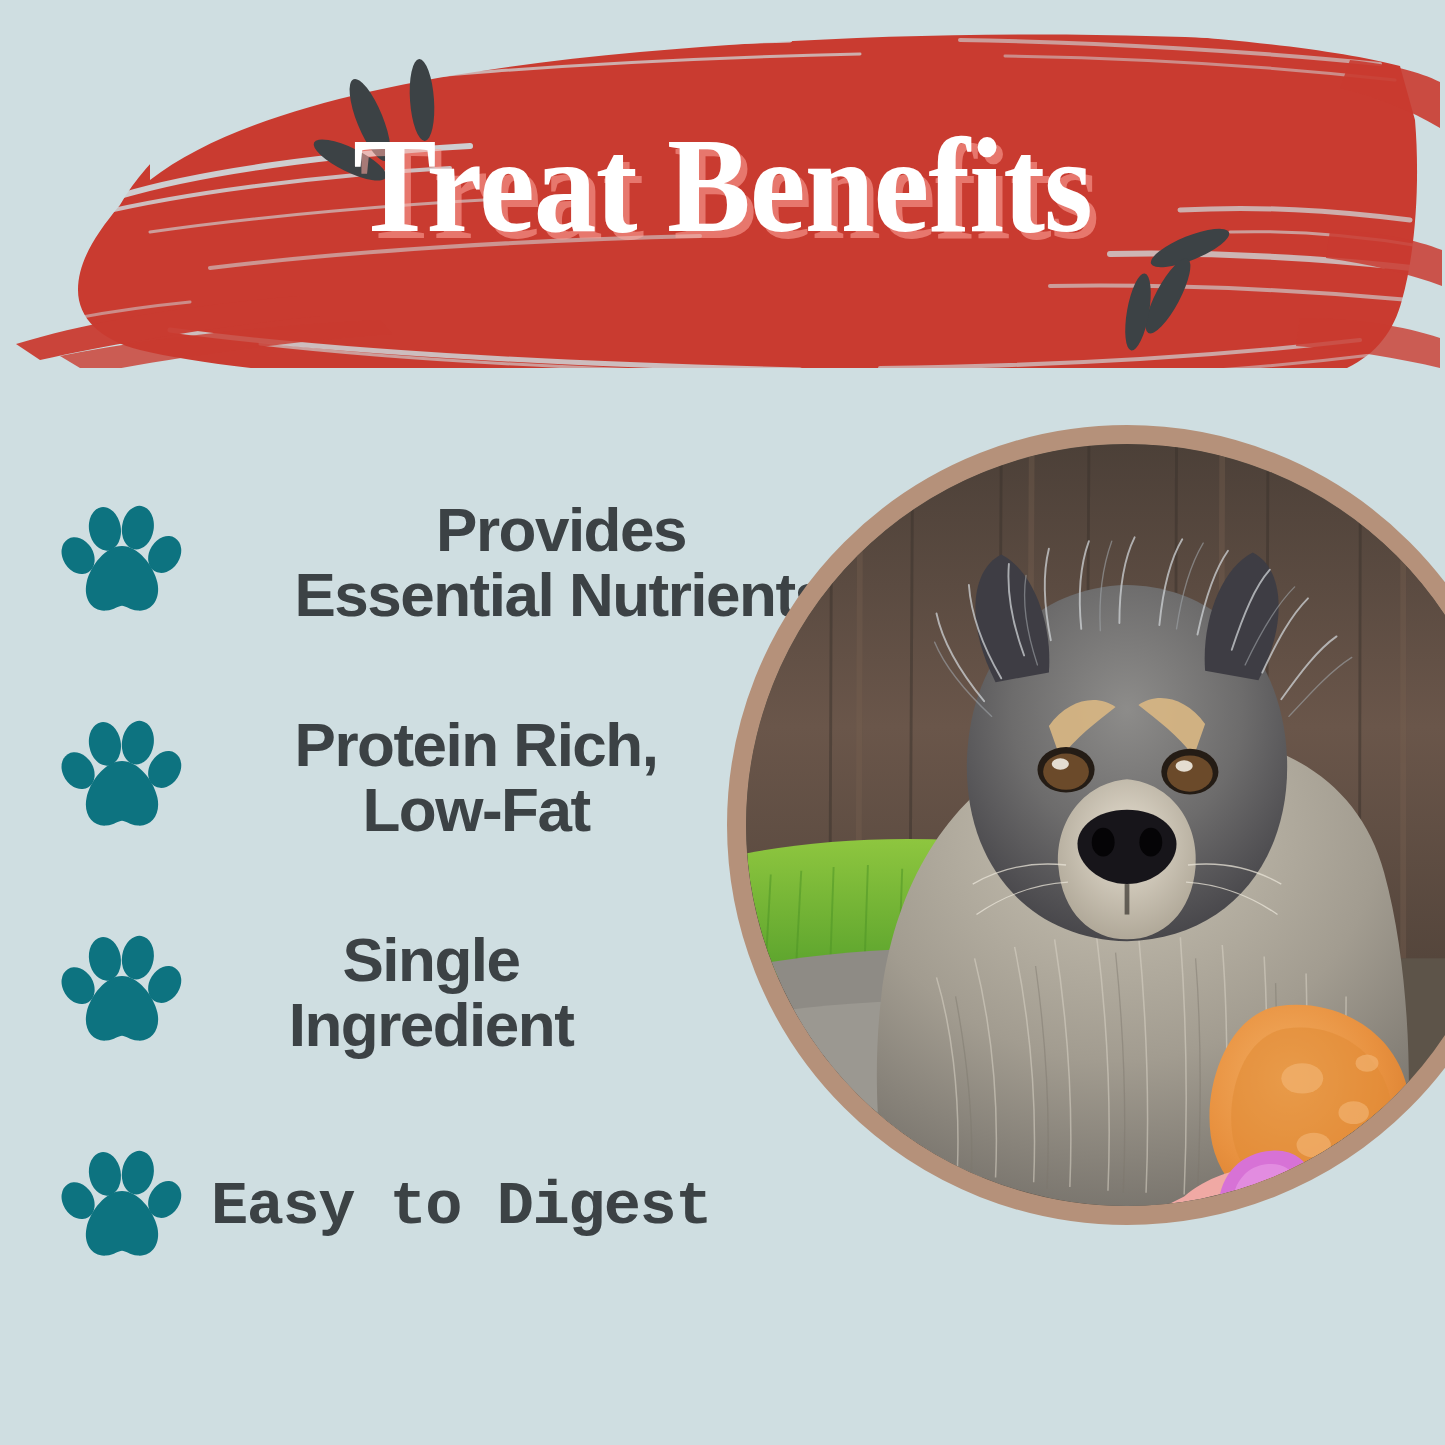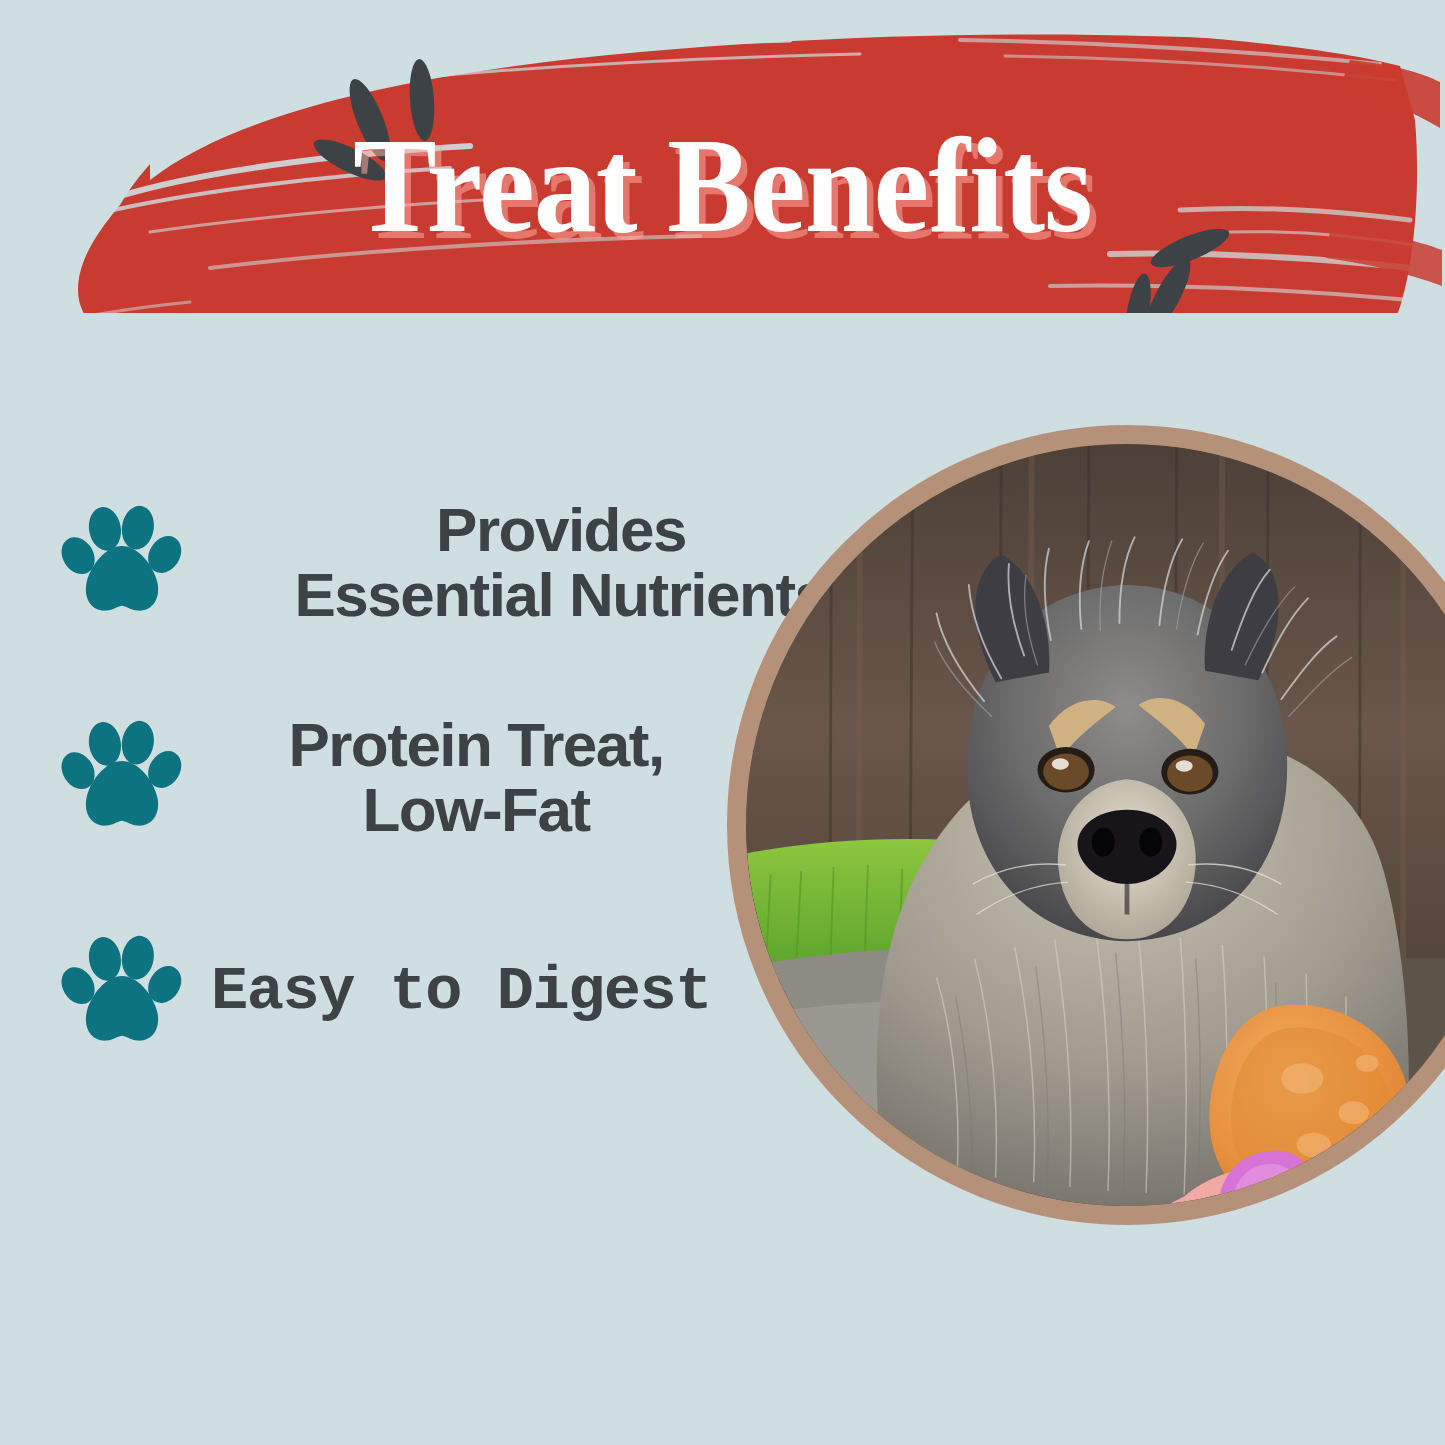--- a/index.html
+++ b/index.html
@@ -6,21 +6,21 @@
   body{
     width:1445px;height:1445px;
     background:#cfdee1;
     font-family:"Liberation Sans",sans-serif;
     overflow:hidden;
     position:relative;
   }
 
   
   .banner{
-    position:absolute;left:0;top:0;width:1445px;height:313px;
+    position:absolute;left:0;top:0;width:1445px;height:368px;
     overflow:hidden;
   }
   .banner svg{position:absolute;left:0;top:0;}
   .banner-title{
     position:absolute;left:0;top:118px;width:1445px;
     text-align:center;
     font-family:"Liberation Serif",serif;
     font-weight:bold;
     font-size:135px;
     line-height:135px;
@@ -187,24 +187,39 @@
       <svg width="122" height="122" viewBox="0 0 100 100" aria-hidden="true">
         <g fill="#0d7380">
           <ellipse cx="36" cy="22" rx="13" ry="18" transform="rotate(-10 36 22)"></ellipse>
           <ellipse cx="63" cy="21" rx="13" ry="18" transform="rotate(9 63 21)"></ellipse>
           <ellipse cx="14" cy="44" rx="12.5" ry="16" transform="rotate(-32 14 44)"></ellipse>
           <ellipse cx="85" cy="43" rx="12.5" ry="16" transform="rotate(32 85 43)"></ellipse>
           <path d="M50 36 C63 36 76 52 79 66 C82 80 74 90 63 89 C56 88.3 53 85 50 85 C47 85 44 88.3 37 89 C26 90 18 80 21 66 C24 52 37 36 50 36 Z"></path>
         </g>
       </svg>
     </span>
-    <span class="benefit-text">Protein Treat,
+    <span class="benefit-text">Protein Rich,
 Low-Fat</span>
   </div>
 
+  <div class="benefit-row r3">
+    <span class="paw-wrap">
+      <svg width="122" height="122" viewBox="0 0 100 100" aria-hidden="true">
+        <g fill="#0d7380">
+          <ellipse cx="36" cy="22" rx="13" ry="18" transform="rotate(-10 36 22)"></ellipse>
+          <ellipse cx="63" cy="21" rx="13" ry="18" transform="rotate(9 63 21)"></ellipse>
+          <ellipse cx="14" cy="44" rx="12.5" ry="16" transform="rotate(-32 14 44)"></ellipse>
+          <ellipse cx="85" cy="43" rx="12.5" ry="16" transform="rotate(32 85 43)"></ellipse>
+          <path d="M50 36 C63 36 76 52 79 66 C82 80 74 90 63 89 C56 88.3 53 85 50 85 C47 85 44 88.3 37 89 C26 90 18 80 21 66 C24 52 37 36 50 36 Z"></path>
+        </g>
+      </svg>
+    </span>
+    <span class="benefit-text">Single
+Ingredient</span>
+  </div>
 
   <div class="benefit-row r4">
     <span class="paw-wrap">
       <svg width="122" height="122" viewBox="0 0 100 100" aria-hidden="true">
         <g fill="#0d7380">
           <ellipse cx="36" cy="22" rx="13" ry="18" transform="rotate(-10 36 22)"></ellipse>
           <ellipse cx="63" cy="21" rx="13" ry="18" transform="rotate(9 63 21)"></ellipse>
           <ellipse cx="14" cy="44" rx="12.5" ry="16" transform="rotate(-32 14 44)"></ellipse>
           <ellipse cx="85" cy="43" rx="12.5" ry="16" transform="rotate(32 85 43)"></ellipse>
           <path d="M50 36 C63 36 76 52 79 66 C82 80 74 90 63 89 C56 88.3 53 85 50 85 C47 85 44 88.3 37 89 C26 90 18 80 21 66 C24 52 37 36 50 36 Z"></path>

